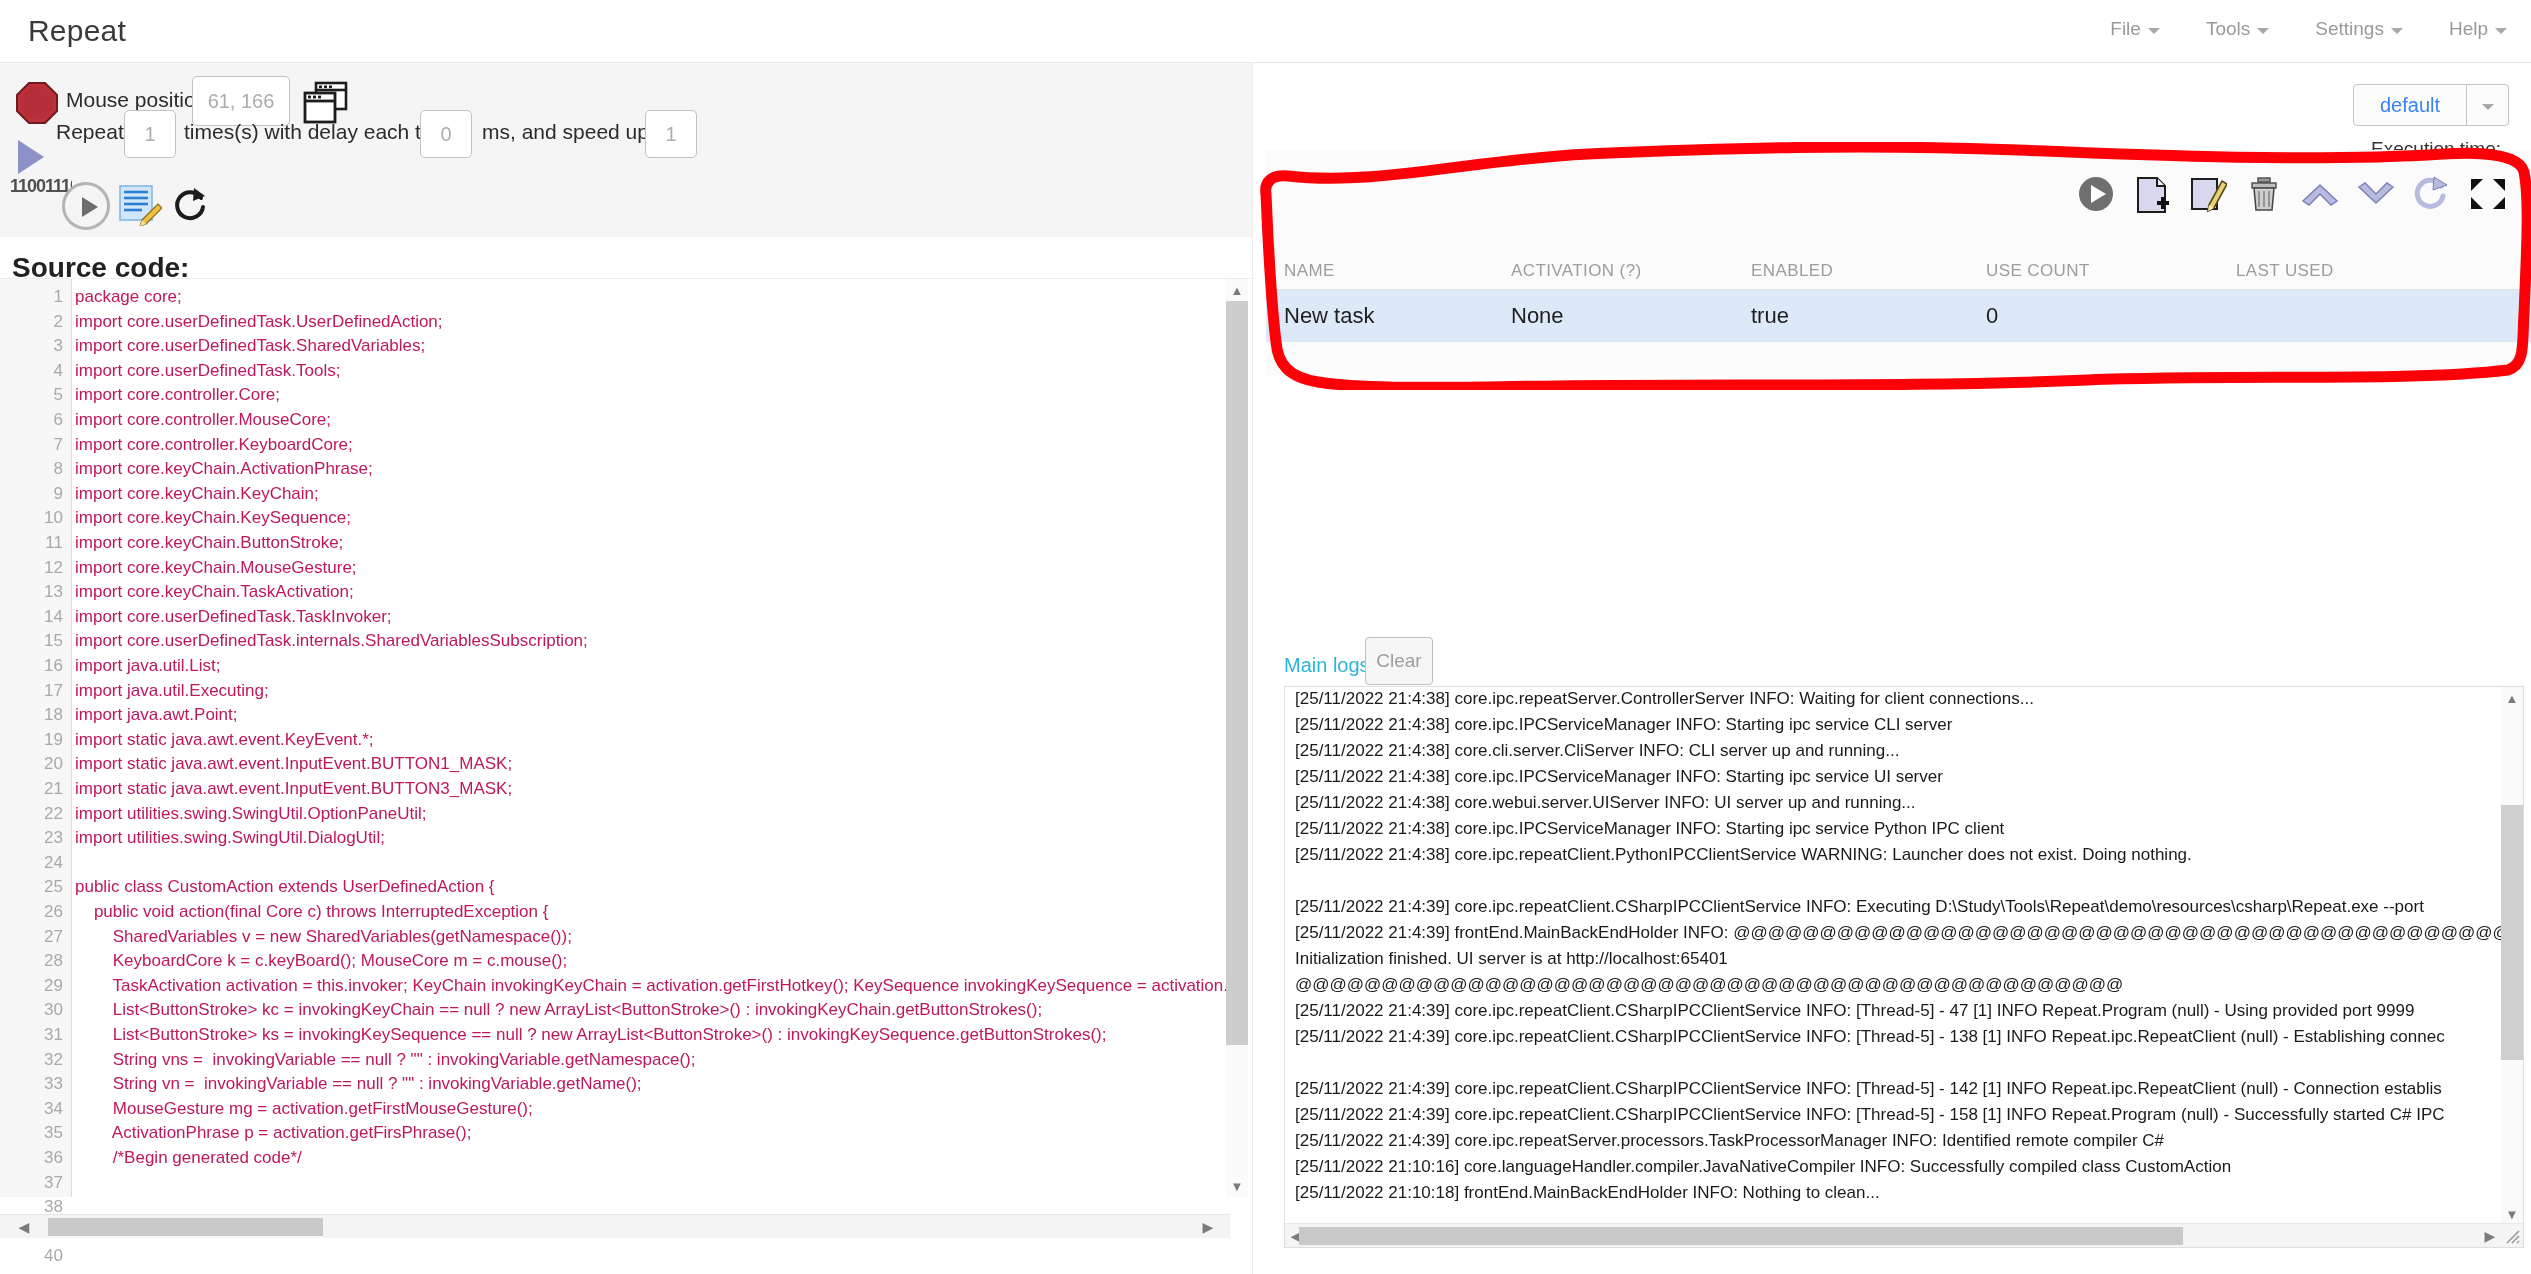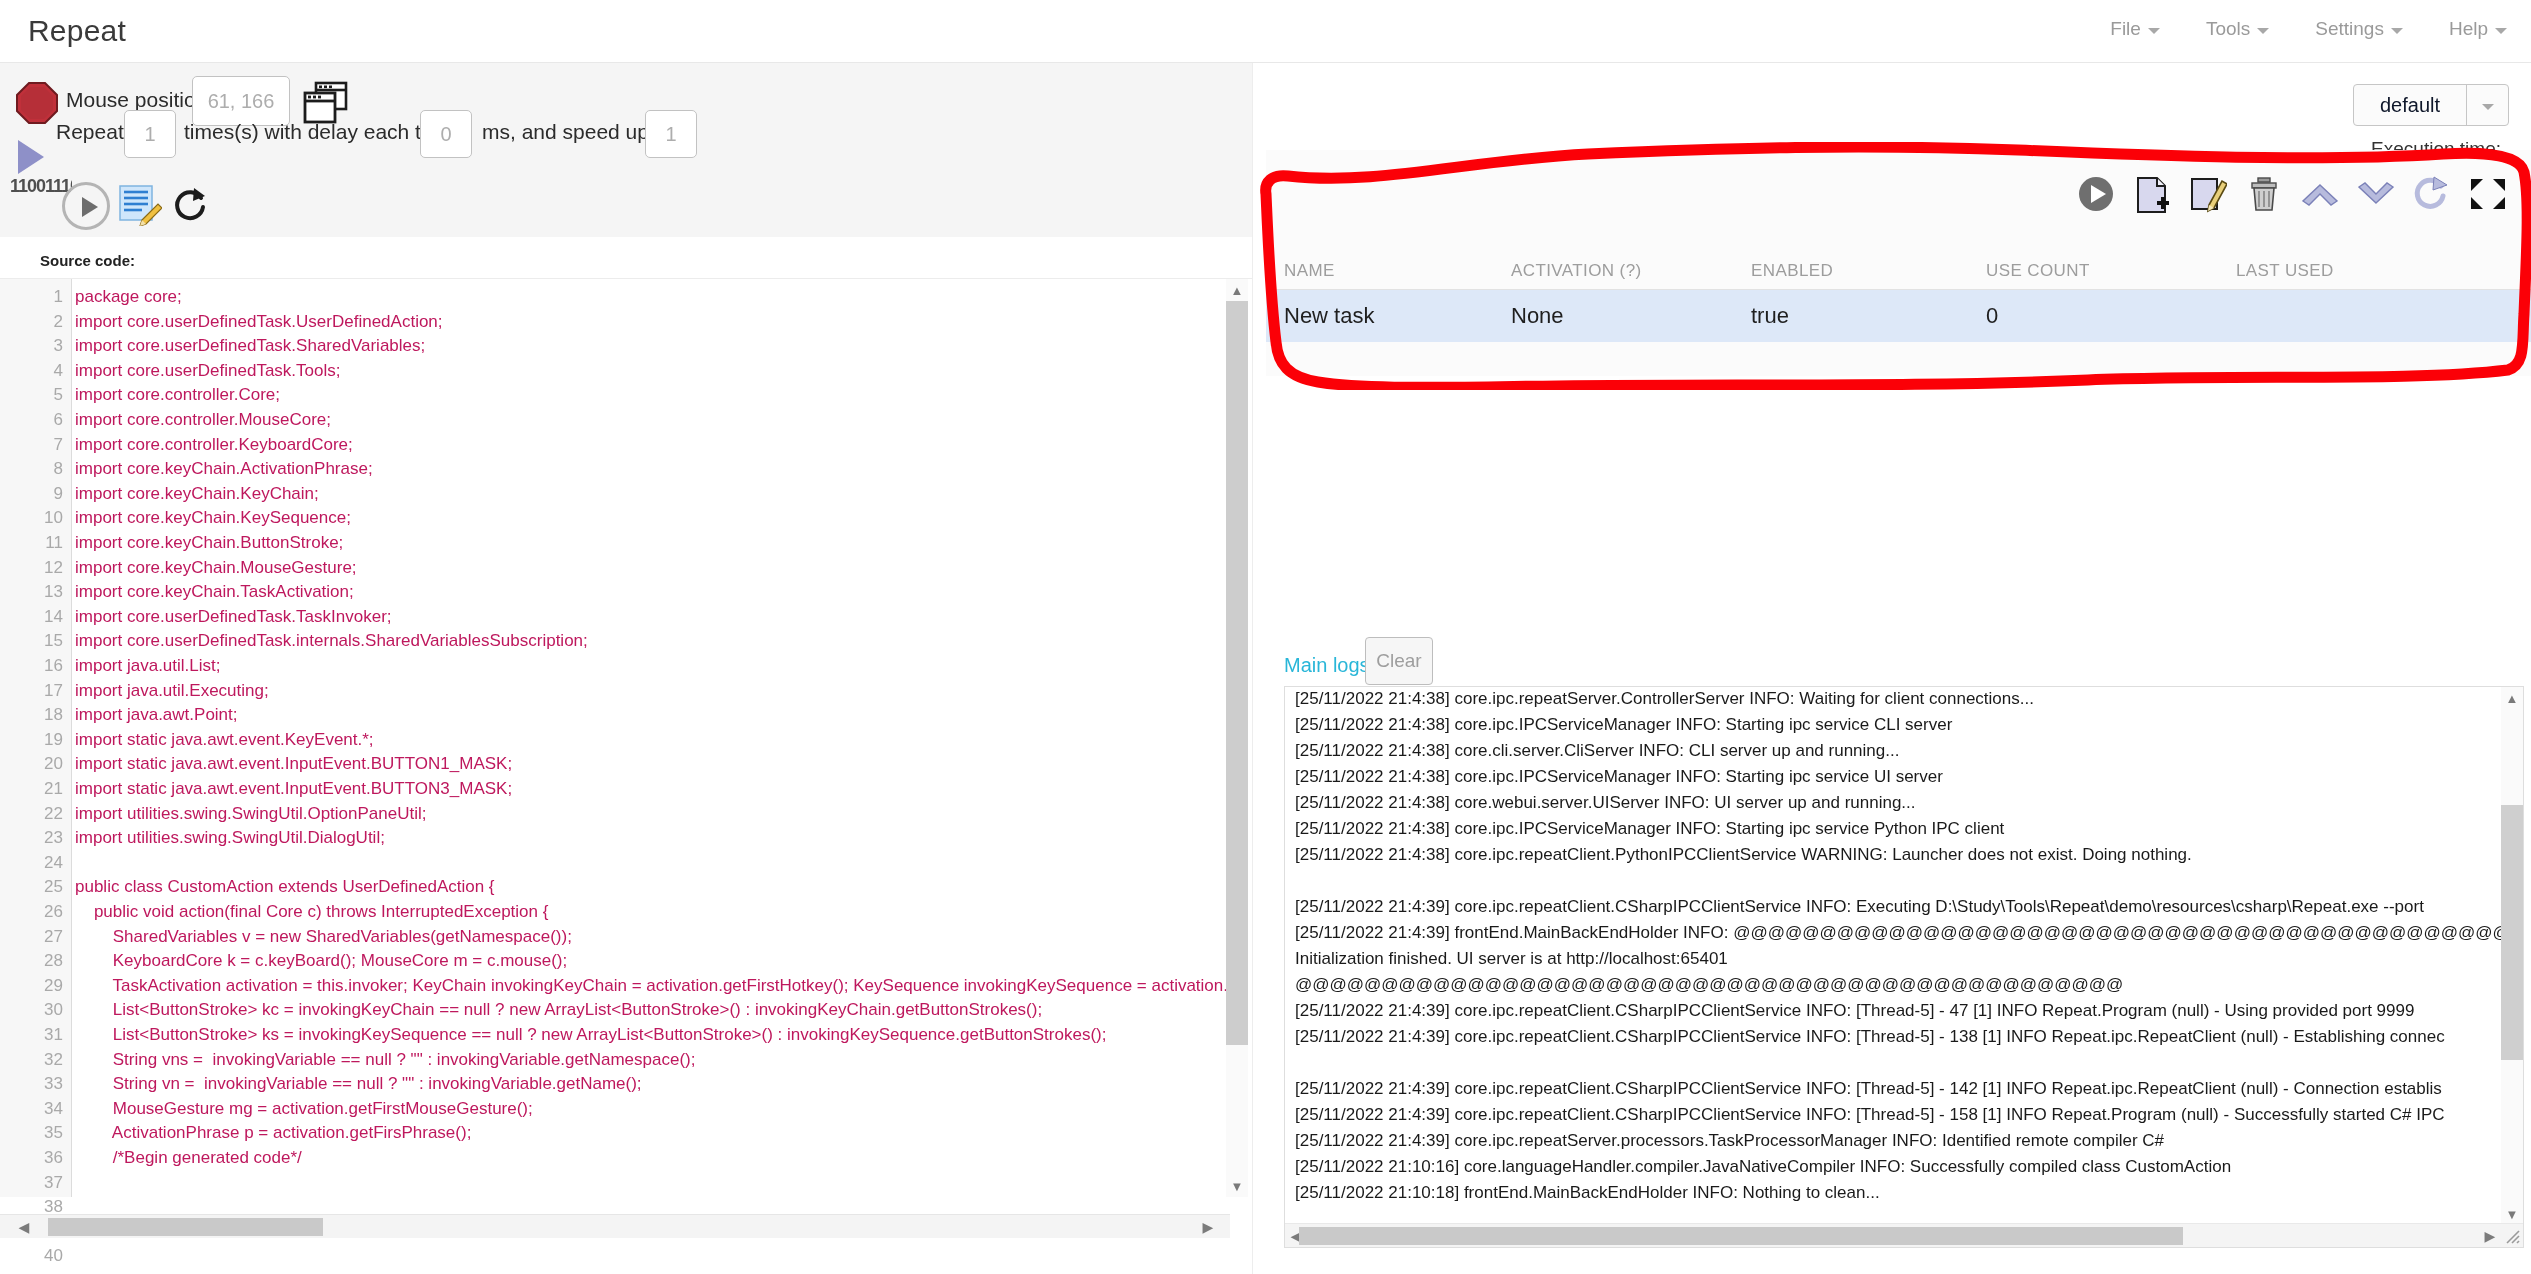--- a/index.html
+++ b/index.html
@@ -72,32 +72,32 @@
   .editfile-icon { position:absolute; left:118px; top:184px; width:44px; height:42px; cursor:pointer; }
   .refresh-icon { position:absolute; left:172px; top:186px; width:36px; height:38px; cursor:pointer; }
 
   
   .dropdown {
     position:absolute; right:22px; top:84px; display:flex; height:42px;
     border:1px solid #c6c6c6; border-radius:4px; background:#fbfbfb; cursor:pointer;
   }
   .dropdown .val {
     width:112px; display:flex; align-items:center; justify-content:center;
-    font-size:20px; color:#0f172a;
+    font-size:20px; color:#3b82f6;
   }
   .dropdown .arrow {
     width:42px; border-left:1px solid #c6c6c6; display:flex; align-items:center; justify-content:center;
   }
   .exec-time {
     position:absolute; right:30px; top:138px; font-size:19px; color:#333;
   }
 
   
   .src-label {
-    position:absolute; left:40px; top:252px; font-size:15px; font-weight:bold; color:#222;
+    position:absolute; left:12px; top:252px; font-size:28px; font-weight:bold; color:#222;
   }
   .editor-wrap {
     position:absolute; left:0px; top:278px; width:1252px; height:960px;
     background:#fff; border-top:1px solid #ececec;
   }
   .gutter {
     position:absolute; left:0; top:0; width:72px; height:918px;
     background:#f7f7f7; border-right:1px solid #dcdcdc;
   }
   .gut-num {

